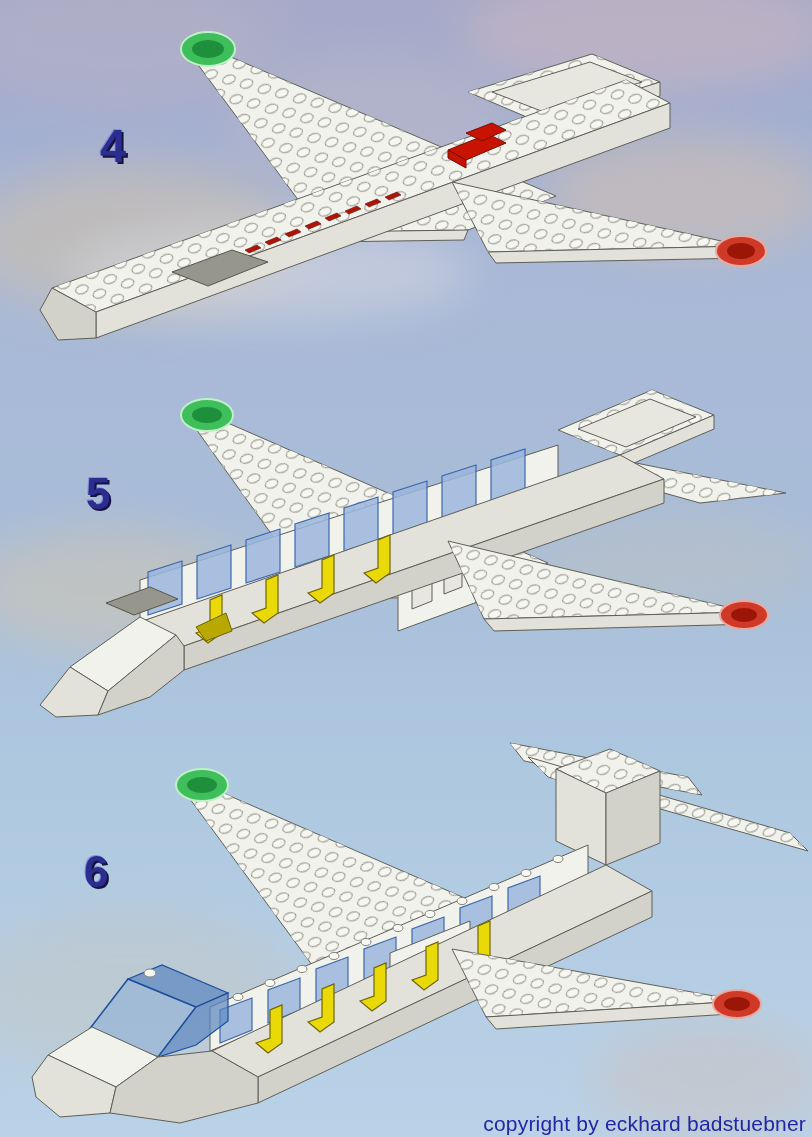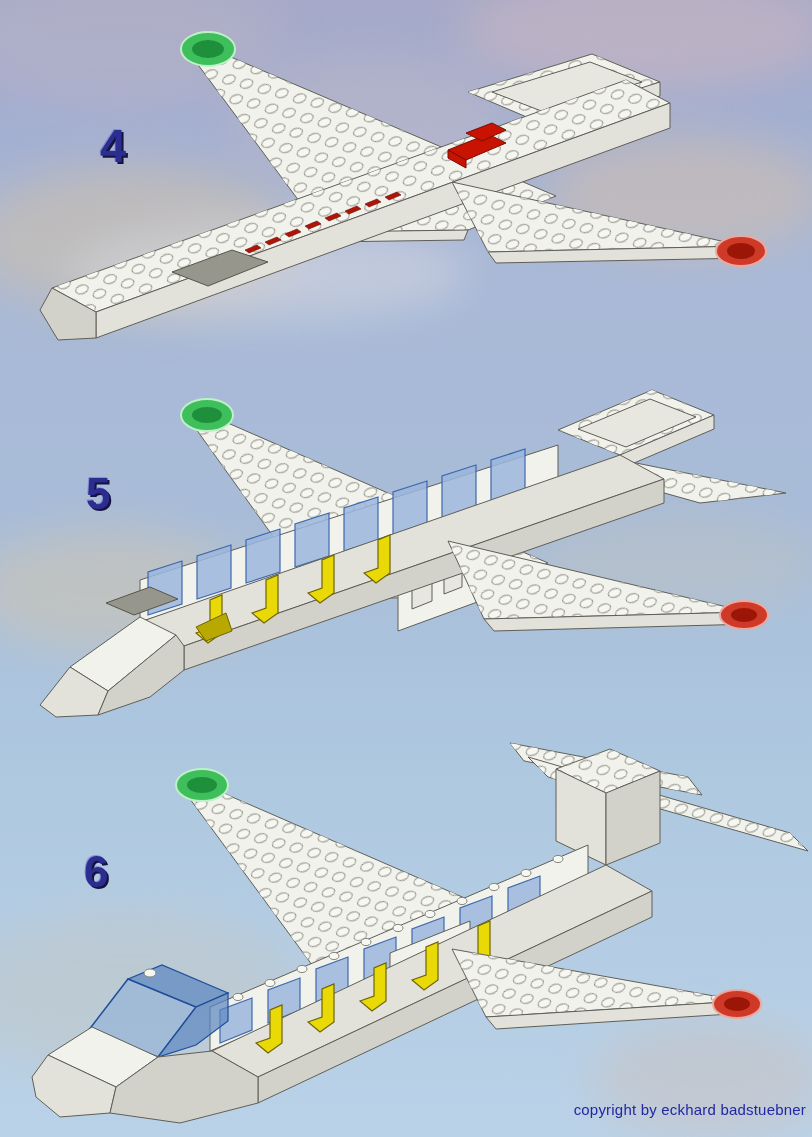--- a/index.html
+++ b/index.html
@@ -25,21 +25,21 @@
   .stepnum{
     position:absolute;font-weight:bold;color:var(--step-blue);
     text-shadow:2px 2px 0 #14143e, -1px -1px 0 #8b8fd0;
     line-height:1;user-select:none;
   }
   .n4{left:100px;top:122px;font-size:47px;}
   .n5{left:86px;top:472px;font-size:44px;}
   .n6{left:84px;top:850px;font-size:44px;}
 
   .copyright{
-    position:absolute;right:6px;bottom:19px;font-size:15px;
+    position:absolute;right:6px;bottom:1px;font-size:21px;
     color:var(--copyright-blue);letter-spacing:.2px;margin-top:33px;
   }
 
   .sect{position:absolute;left:0;}
   .s1{top:0;}
   .s2{top:375px;}
   .s3{top:715px;}
 
   
   .face{fill:var(--brick-face);stroke:var(--brick-line);stroke-width:1;}

